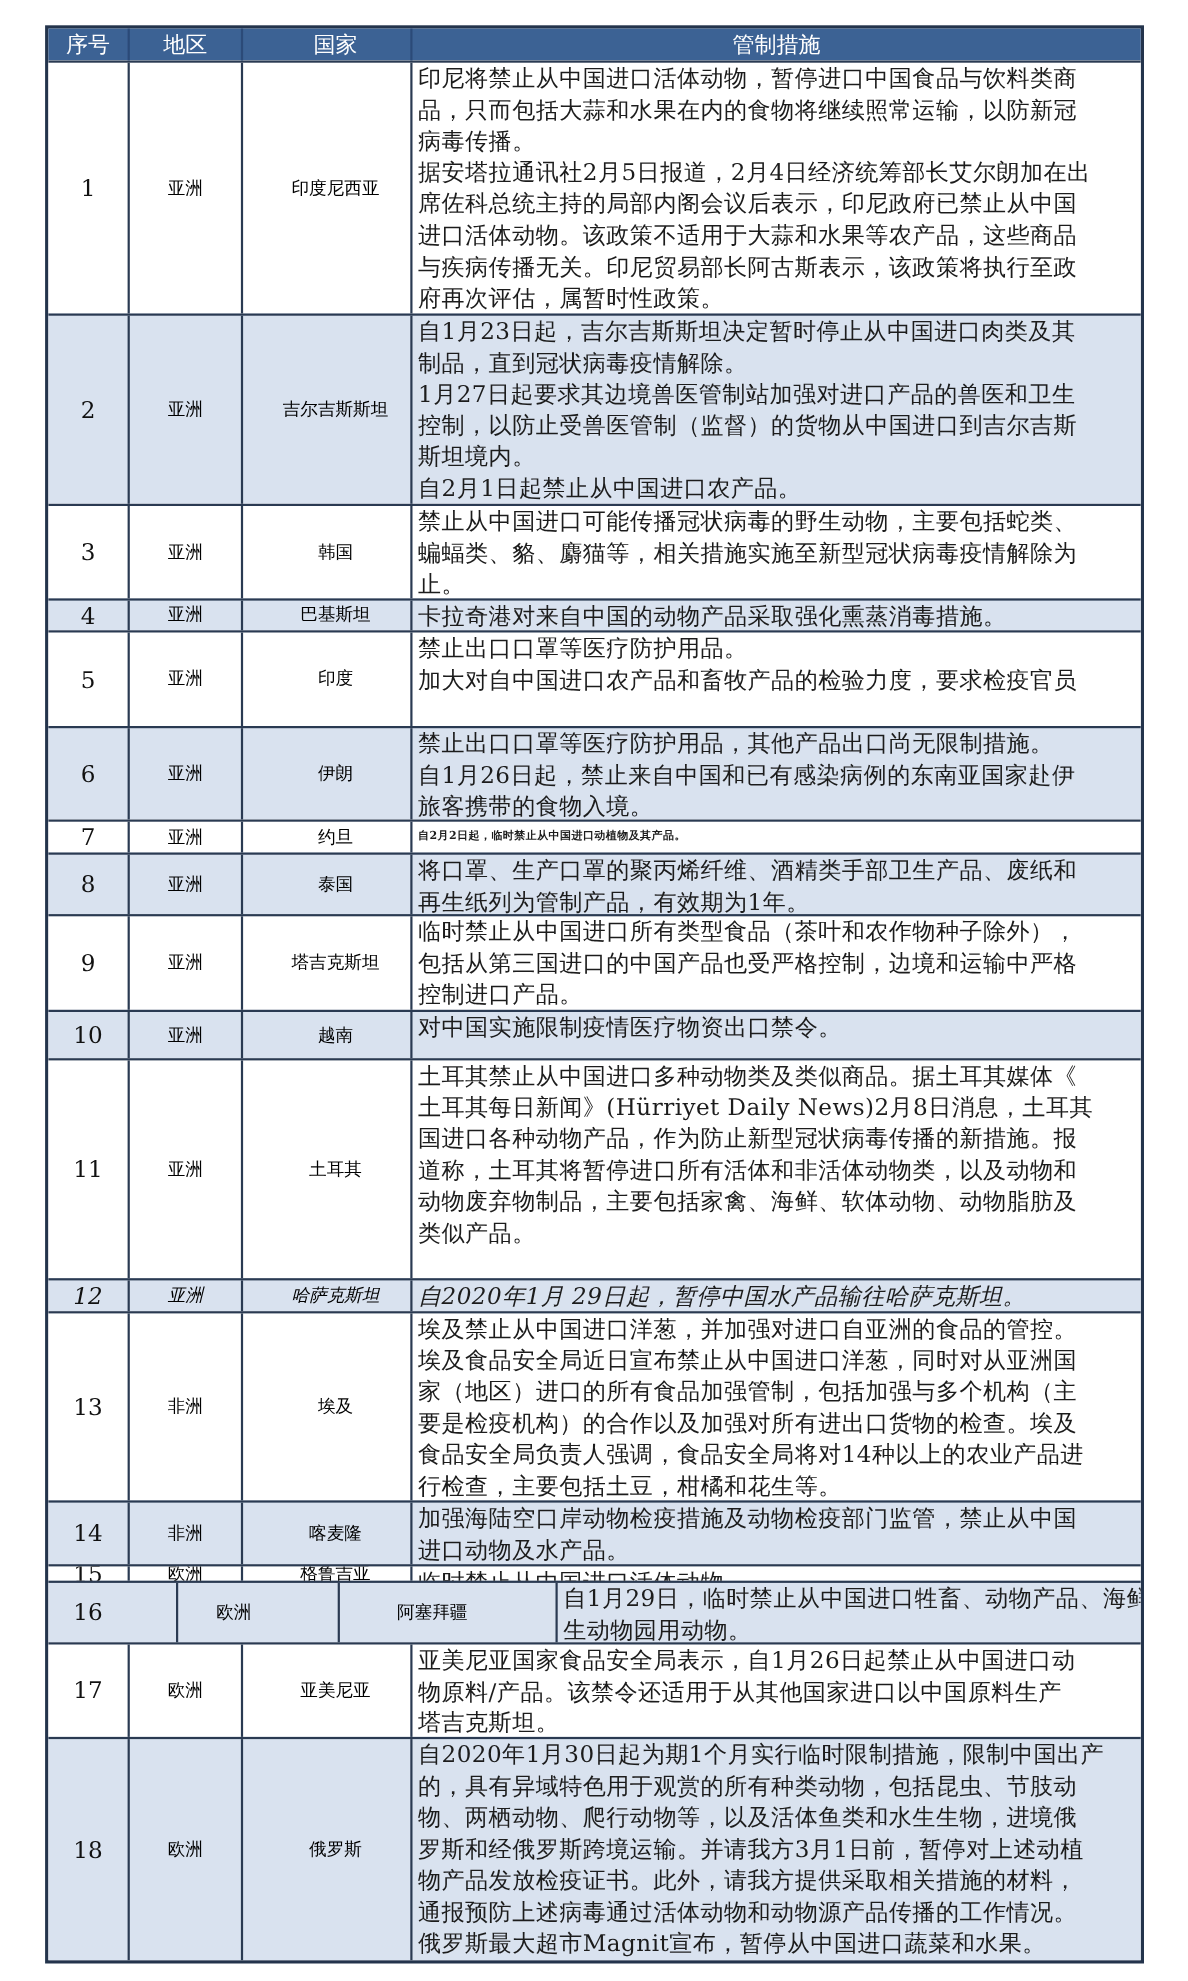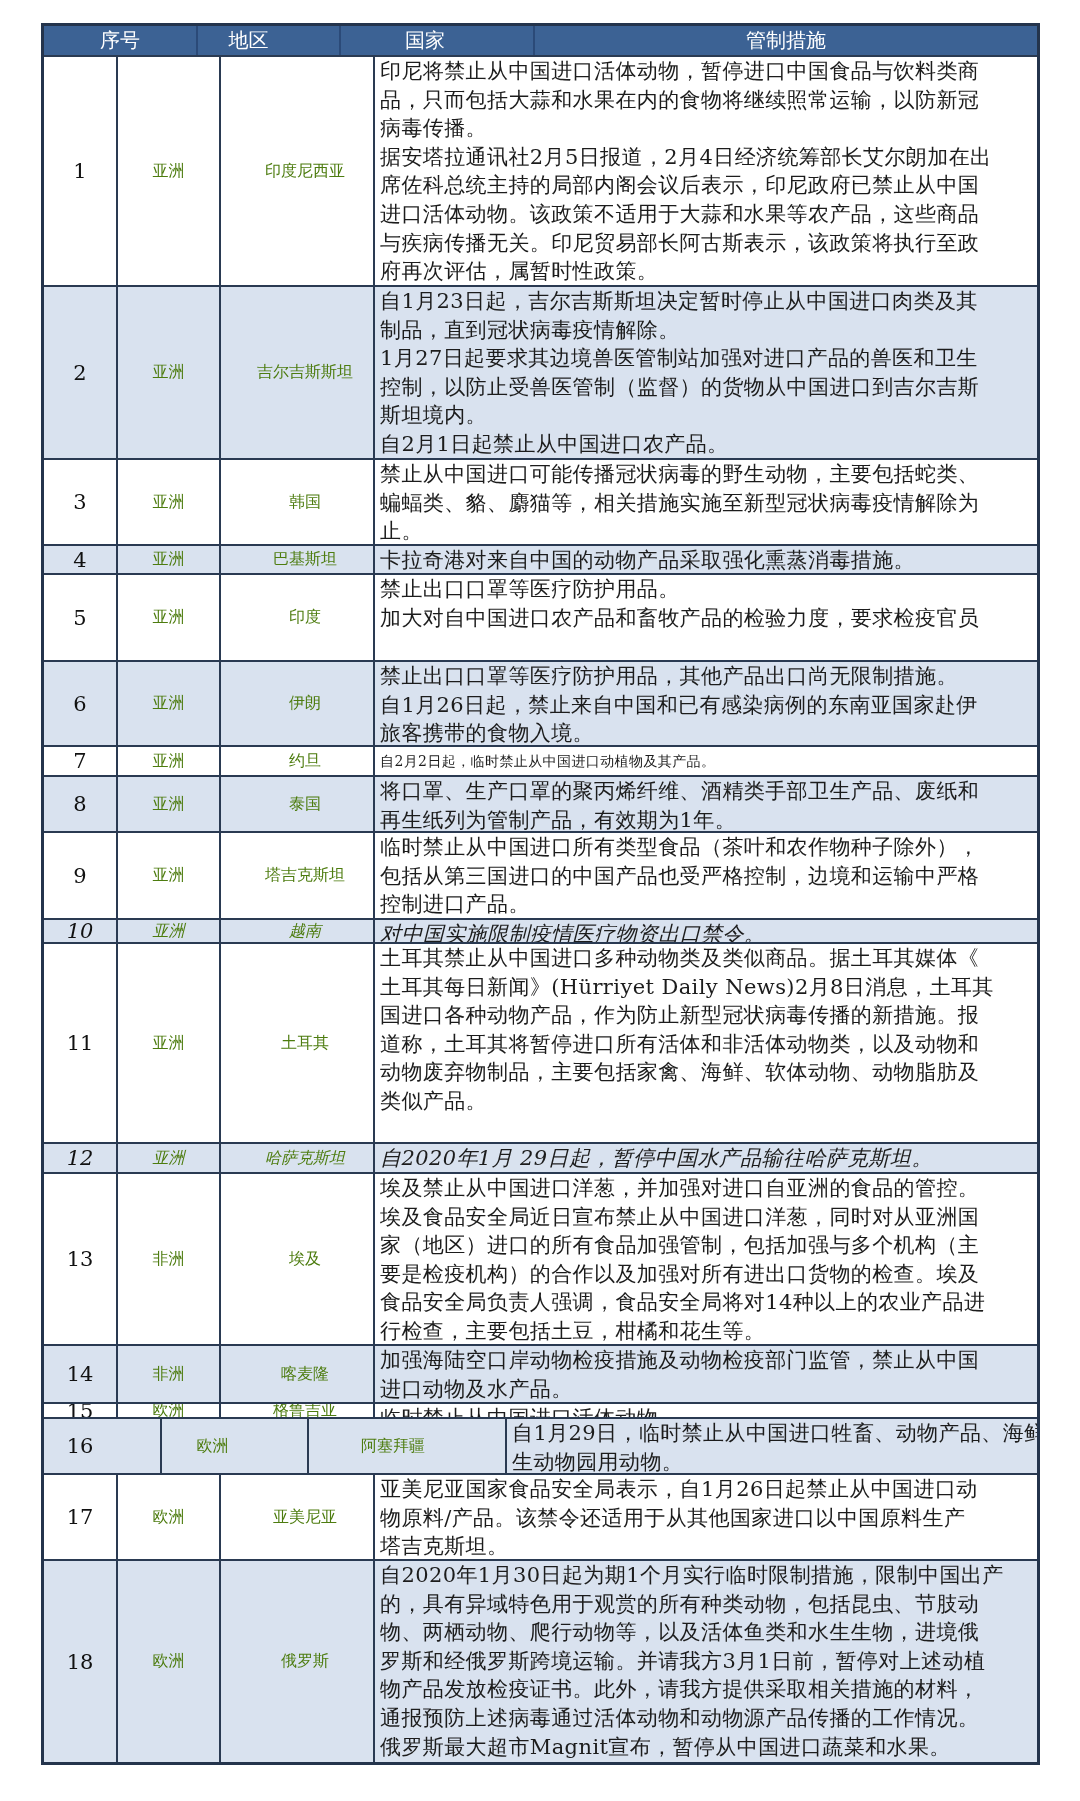--- a/index.html
+++ b/index.html
@@ -9,27 +9,27 @@
          border:3px solid #24344c; box-sizing:border-box; }
   .row { display:flex; border-top:2px solid #2a3a52; box-sizing:border-box; }
   .row.hdr { border-top:none; background:#3c6294; color:#ffffff; height:29px; }
   .row.shade { background:#d9e2ef; }
   .row.white { background:#ffffff; }
   .cell { box-sizing:border-box; border-left:2px solid #2a3a52; display:flex;
           align-items:center; justify-content:center; overflow:hidden; }
   .cell:first-child { border-left:none; }
   .c1 { width:72px; } .c2 { width:103px; } .c3 { width:154px;padding-left:16px; } .c4 { flex:1; }
   .hdr .cell { font-family:Liberation Serif, serif; font-size:20px;
-               border-left-color:#2b4a78;margin-left:40px; }
+               border-left-color:#2b4a78; }
   .num { font-size:21px; color:#111; }
-  .region, .country { font-size:16px; color:#4d7c0f; font-family:"DejaVu Sans","Liberation Sans",sans-serif; }
+  .region, .country { font-size:16px; color:#000000; font-family:"DejaVu Sans","Liberation Sans",sans-serif; }
   .measure { justify-content:flex-start; align-items:flex-start; padding:0 4px 0 5px;
              font-size:21px; line-height:28.6px; color:#1c1c1c; white-space:nowrap;
              flex-direction:column; }
-  .measure.small { font-size:14px; line-height:28px; }
+  .measure.small { font-size:10px; line-height:28px;font-weight:bold; }
   .measure .ln { display:block; letter-spacing:0.4px;text-align:center; }
 </style>
 </head>
 <body>
 
 <div class="tbl">
   <div class="row hdr">
     <div class="cell c1">序号</div>
     <div class="cell c2">地区</div>
     <div class="cell c3">国家</div>
@@ -121,21 +121,21 @@
       <div class="row white" style="height: 87px;">
     <div class="cell c1 num">9</div>
     <div class="cell c2 region">亚洲</div>
     <div class="cell c3 country">塔吉克斯坦</div>
     <div class="cell c4 measure">
           <span class="ln">临时禁止从中国进口所有类型食品（茶叶和农作物种子除外），</span>
           <span class="ln">包括从第三国进口的中国产品也受严格控制，边境和运输中严格</span>
           <span class="ln">控制进口产品。</span>
         </div>
   </div>
-      <div class="row shade" style="height: 24px; font-style: italic;">
+      <div class="row shade" style="height: 44px;">
     <div class="cell c1 num">10</div>
     <div class="cell c2 region">亚洲</div>
     <div class="cell c3 country">越南</div>
     <div class="cell c4 measure">
           <span class="ln">对中国实施限制疫情医疗物资出口禁令。</span>
         </div>
   </div>
       <div class="row white" style="height: 200px;">
     <div class="cell c1 num">11</div>
     <div class="cell c2 region">亚洲</div>

